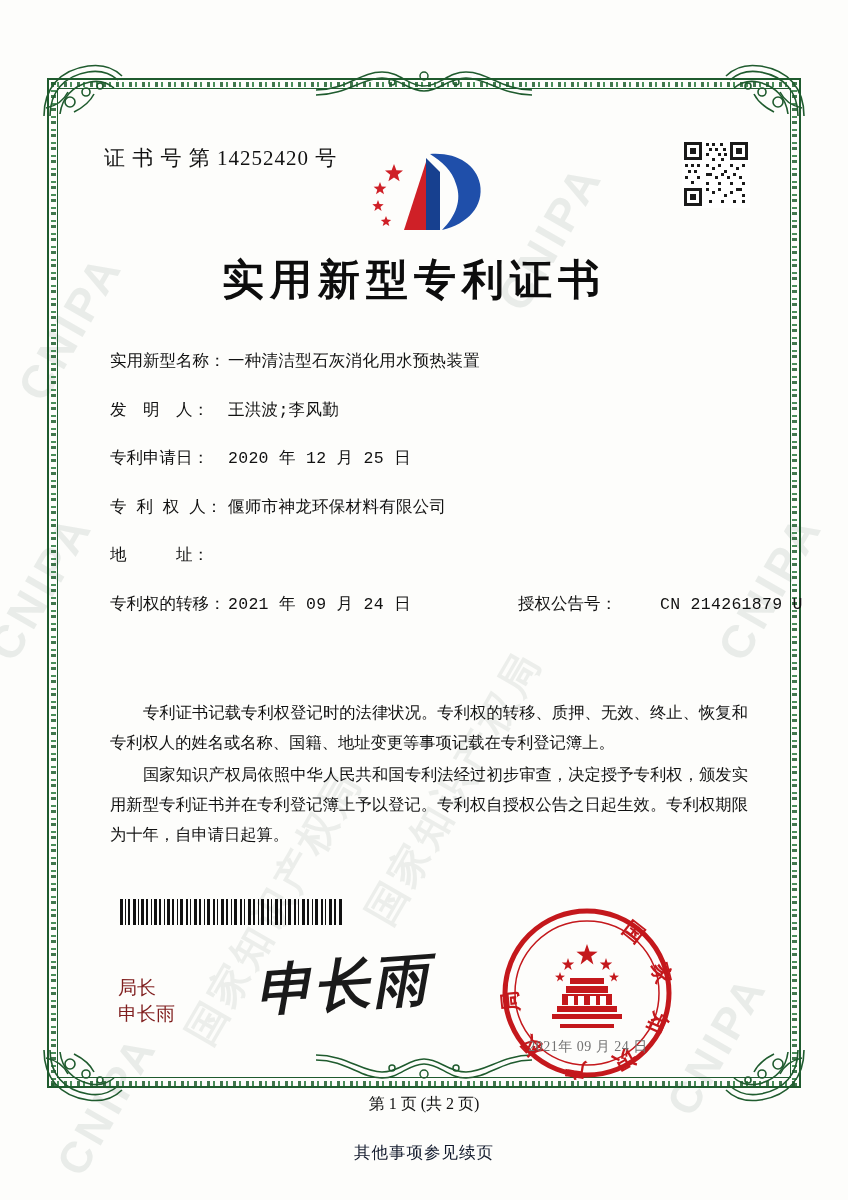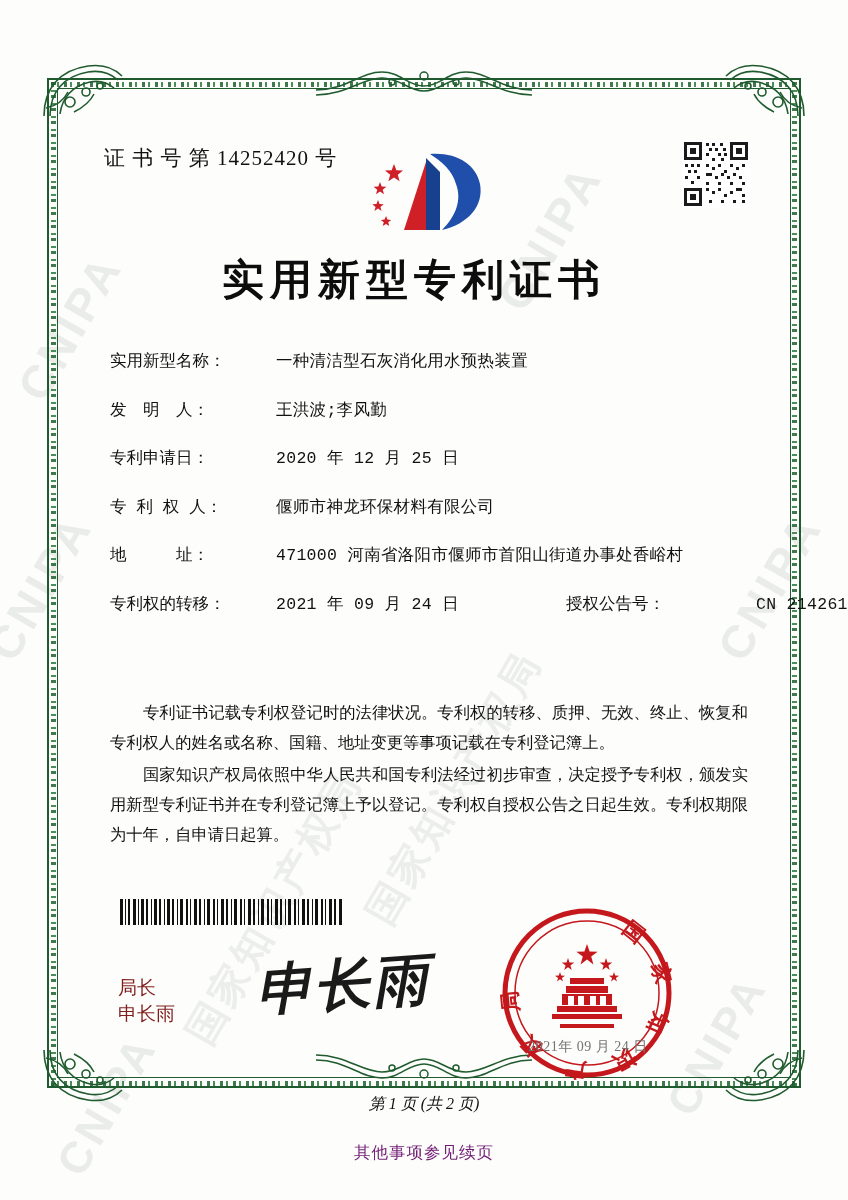--- a/index.html
+++ b/index.html
@@ -170,21 +170,21 @@
     margin-bottom: 26.5px;
     font-size: 16.5px;
     color: #111;
     white-space: nowrap;
   }
   .f-label {
     width: 118px;
     flex: 0 0 118px;
     letter-spacing: 0px;
   }
-  .f-val { letter-spacing: 0.3px; margin-left: 48px; }
+  .f-val { letter-spacing: 0.3px; }
   .field.two-col .f-val { width: 290px; flex: 0 0 290px; }
   .field.two-col .f-label2 { flex: 0 0 142px; }
 
   
   .paras {
     position: absolute;
     left: 110px;
     top: 698px;
     width: 638px;
     font-size: 16.3px;
@@ -249,30 +249,29 @@
 
   
   .page-num {
     position: absolute;
     left: 0;
     top: 1094px;
     width: 848px;
     text-align: center;
     font-size: 16px;
     color: #111;
-    font-style: italic;
   }
   .footer-note {
     position: absolute;
     left: 0;
     top: 1142px;
     width: 848px;
     text-align: center;
     font-size: 16.5px;
-    color: #701a75;
+    color: #0f172a;
     letter-spacing: 1px;
   }
 </style>
 </head>
 <body>
 
 <div class="page">
 
   <div class="wm wm1">CNIPA</div>
   <div class="wm wm2">CNIPA</div>
@@ -457,21 +456,20 @@
     <div class="field">
       <span class="f-label">专利申请日：</span>
       <span class="f-val">2020 年 12 月 25 日</span>
     </div>
     <div class="field">
       <span class="f-label">专 利 权 人：</span>
       <span class="f-val">偃师市神龙环保材料有限公司</span>
     </div>
     <div class="field">
       <span class="f-label">地　　　址：</span>
-      <span class="f-val">471000 河南省洛阳市偃师市首阳山街道办事处香峪村</span>
     </div>
     <div class="field two-col">
       <span class="f-label">专利权的转移：</span>
       <span class="f-val">2021 年 09 月 24 日</span>
       <span class="f-label2">授权公告号：</span>
       <span class="f-val">CN 214261879 U</span>
     </div>
   </div>
 
   <div class="paras">

